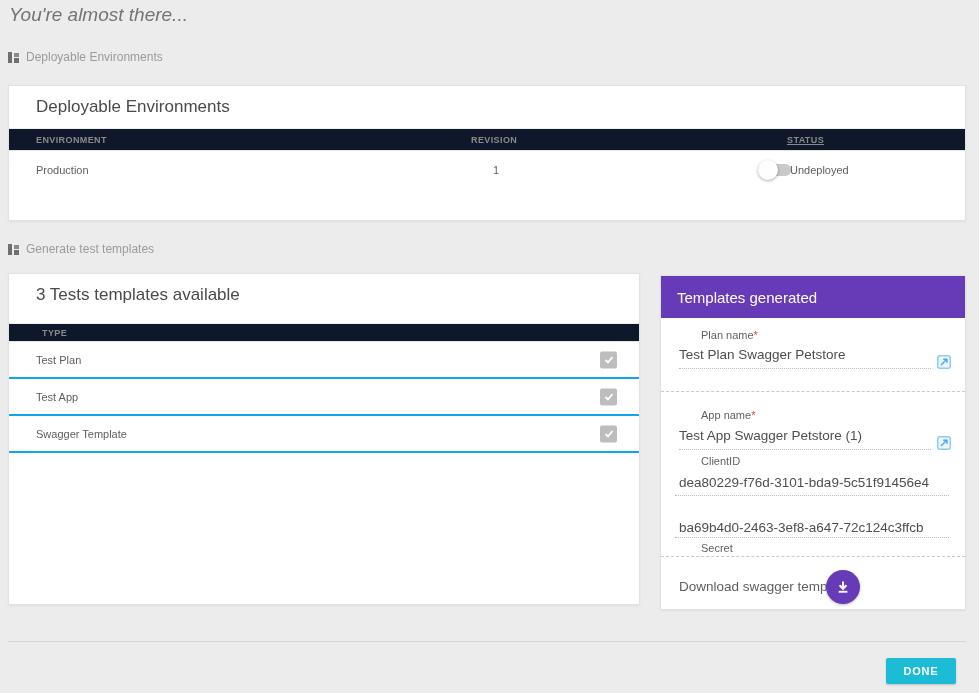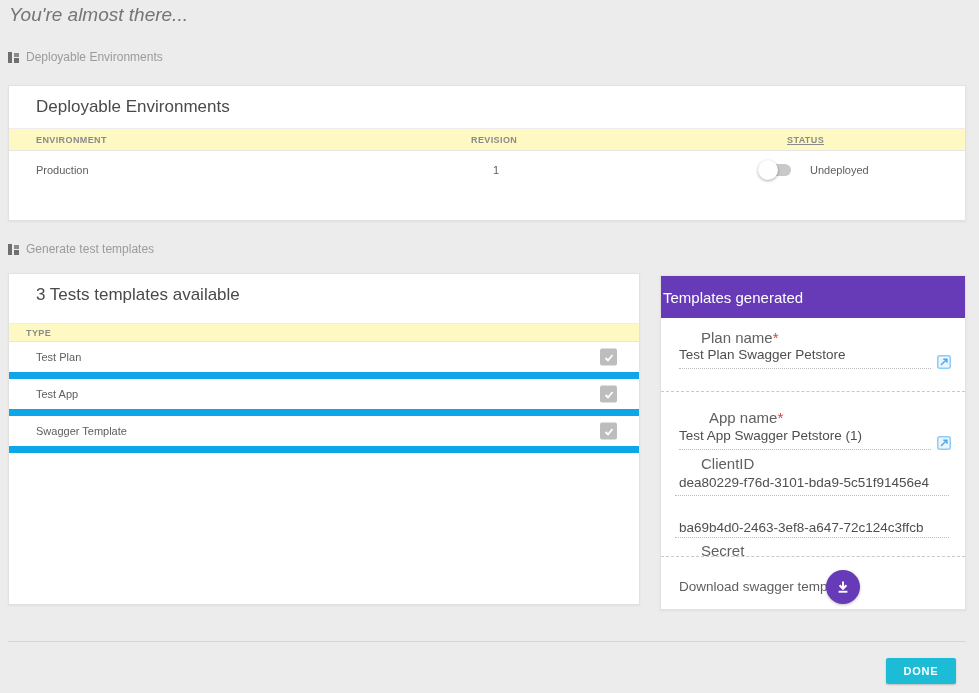--- a/index.html
+++ b/index.html
@@ -28,67 +28,67 @@
     position:absolute; background:#FFFFFF;
     border:1px solid #E2E2E2; box-shadow:0 1px 2px rgba(0,0,0,0.06);
   }
   #card-deploy { left:8px; top:85px;  width:958px; height:136px; }
   #card-tests  { left:8px; top:273px; width:632px; height:332px; }
   #card-gen    { left:660px; top:275px; width:306px; height:335px; }
 
   .card-title { position:absolute; left:27px; top:11px; font-size:17px; font-weight:400; color:#4A4A4A; }
 
   .thead {
-    position:absolute; left:0; width:100%; background:#fef9c3;
+    position:absolute; left:0; width:100%; background:#0f172a;
     border-top:1px solid #EDEDED; border-bottom:1px solid #E5E5E5;
   }
   #card-deploy .thead { top:42px; height:23px; }
   #card-tests  .thead { top:49px; height:19px; }
   .th {
     position:absolute; top:50%; transform:translateY(-50%);
     font-size:9px; font-weight:bold; color:#8A8A8A; letter-spacing:0.4px;
   }
   .th-env { left:27px; } .th-rev { left:462px; } .th-status { left:778px;text-decoration:underline; }
-  .th-type { left:17px; }
+  .th-type { left:33px; }
 
   .drow { position:absolute; left:0; top:65px; width:100%; height:37px; }
   .cell { position:absolute; top:50%; transform:translateY(-50%); font-size:11px; color:#5E5E5E; }
-  .cell-env { left:27px; } .cell-rev { left:484px; } .cell-status { left:801px;text-align:center; }
+  .cell-env { left:27px; } .cell-rev { left:484px; } .cell-status { left:781px;text-align:center; }
 
   .toggle { position:absolute; left:749px; top:9px; width:34px; height:20px; cursor:pointer; }
   .toggle .track { position:absolute; left:3px; top:4px; width:30px; height:12px; border-radius:6px; background:#C9C9C9; }
   .toggle .knob  { position:absolute; left:0; top:0; width:20px; height:20px; border-radius:50%;
                    background:#FEFEFE; box-shadow:0 1px 3px rgba(0,0,0,0.35); }
 
-  .trow { position:absolute; left:0; width:100%; height:37px; border-bottom:7px solid #0ea5e9; }
+  .trow { position:absolute; left:0; width:100%; height:37px; border-bottom:2px solid #0ea5e9; }
   #trow-0 { top:68px; } #trow-1 { top:105px; } #trow-2 { top:142px; }
   .trow .cell-type { left:27px; }
   .checkbox {
     position:absolute; left:591px; top:50%; transform:translateY(-50%);
     width:17px; height:17px; background:#BDBDBD; border-radius:2px;
     display:flex; align-items:center; justify-content:center;
   }
 
   .purple-head {
     position:absolute; left:0; top:0; width:100%; height:42px; background:#673AB7;
     display:flex; align-items:center;
   }
-  .purple-head span { margin-left:2px; font-size:15px; color:#FFFFFF; }
-
-  .flabel { position:absolute; left:18px; font-size:15px; color:#616161;padding-left:22px; }
+  .purple-head span { margin-left:16px; font-size:15px; color:#FFFFFF; }
+
+  .flabel { position:absolute; left:18px; font-size:11px; color:#616161;padding-left:22px; }
   .req { color:#E53935; }
   .fvalue { position:absolute; left:18px; font-size:13.5px; color:#4E4E4E; white-space:nowrap; }
   .dotted { position:absolute; border-bottom:1px dotted #BDBDBD; height:1px; }
   .dashed { position:absolute; left:0; width:100%; border-top:1px dashed #C9C9C9; height:1px; }
 
   #lbl-plan { top:53px; }  #val-plan { top:71px; }
   #dot-plan { left:18px; top:92px; width:252px; }
   #ico-plan { position:absolute; left:276px; top:79px; width:14px; height:14px; cursor:pointer; }
   #dash-1 { top:115px; }
-  #lbl-app { top:133px;margin-left:8px; }  #val-app { top:152px; }
+  #lbl-app { top:133px; }  #val-app { top:152px; }
   #dot-app { left:18px; top:173px; width:252px; }
   #ico-app { position:absolute; left:276px; top:160px; width:14px; height:14px; cursor:pointer; }
   #lbl-cid { top:179px; }  #val-cid { top:199px; }
   #dot-cid { left:14px; top:219px; width:274px; }
   #lbl-sec { top:225px;margin-top:41px; }  #val-sec { top:244px; }
   #dot-sec { left:14px; top:261px; width:274px; }
   #dash-2 { top:280px; }
   #dl-label { position:absolute; left:18px; top:303px; font-size:13.5px; color:#5E5E5E; }
   #dl-btn {
     position:absolute; left:165px; top:294px; width:34px; height:34px; border-radius:50%;

